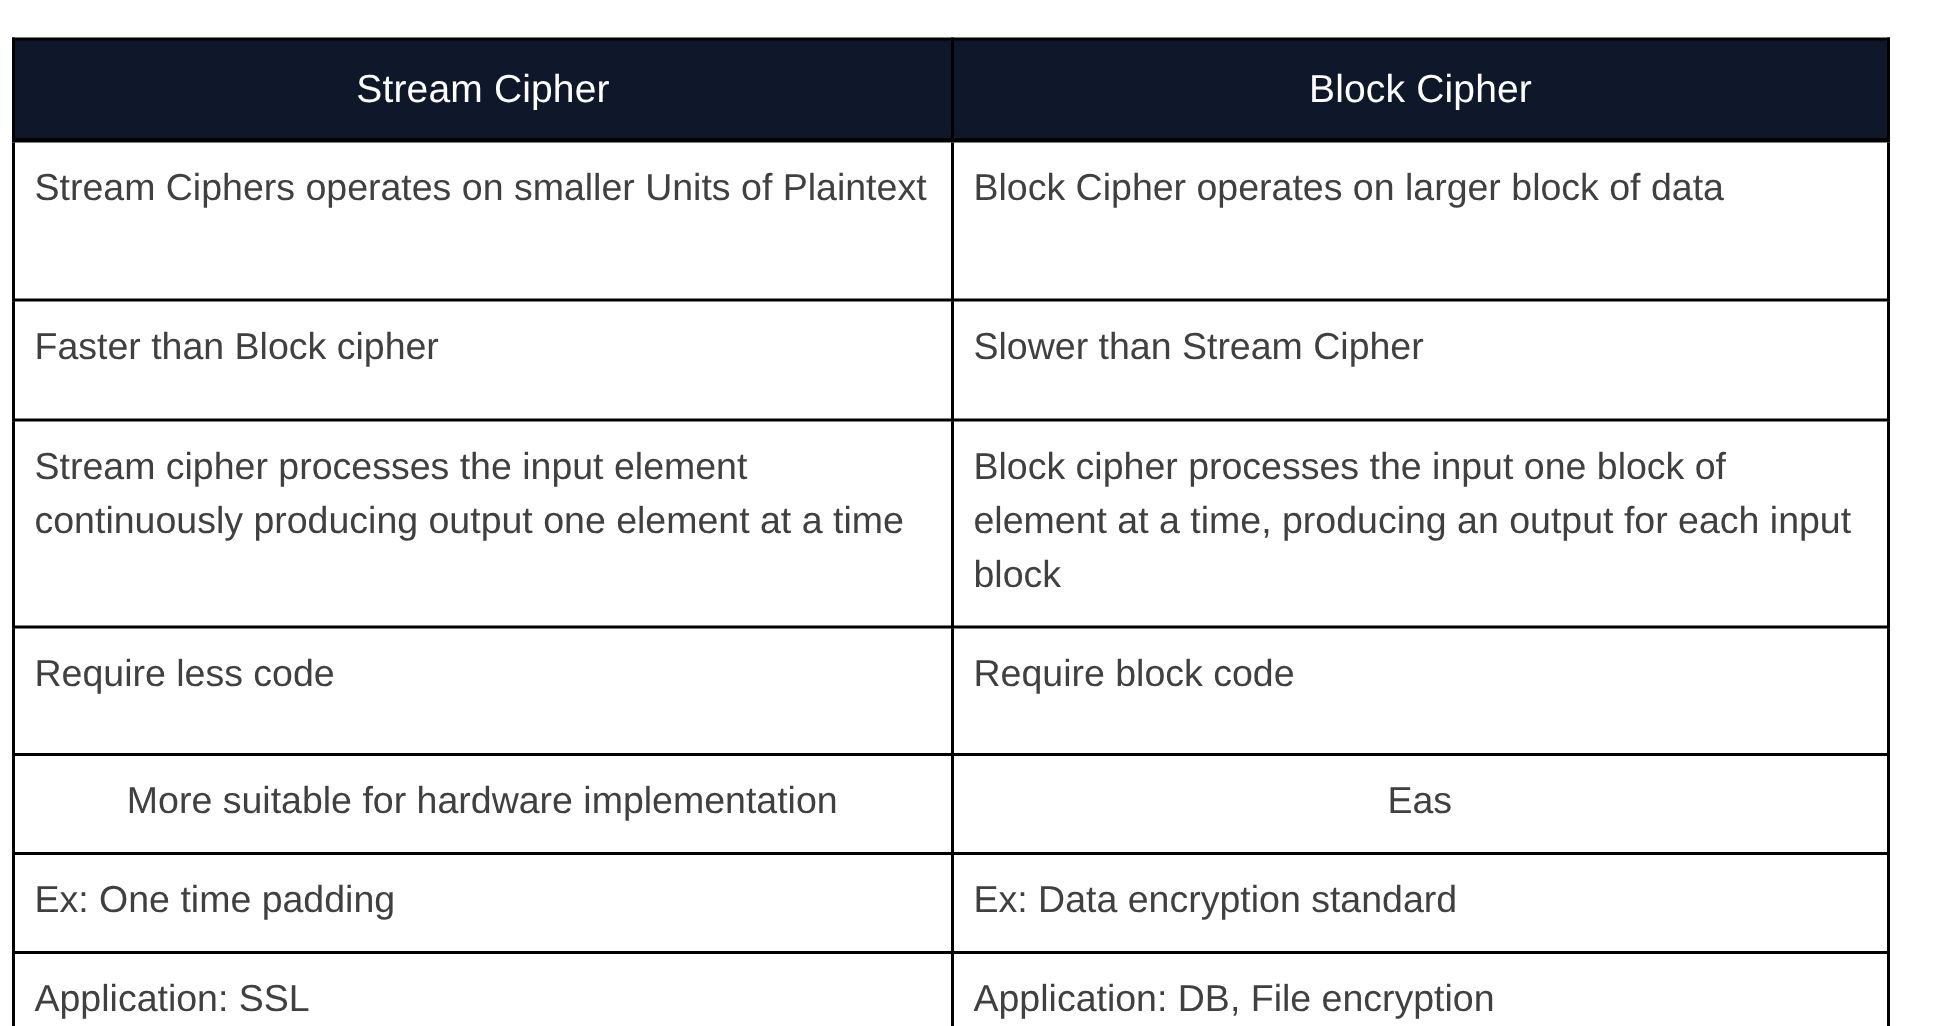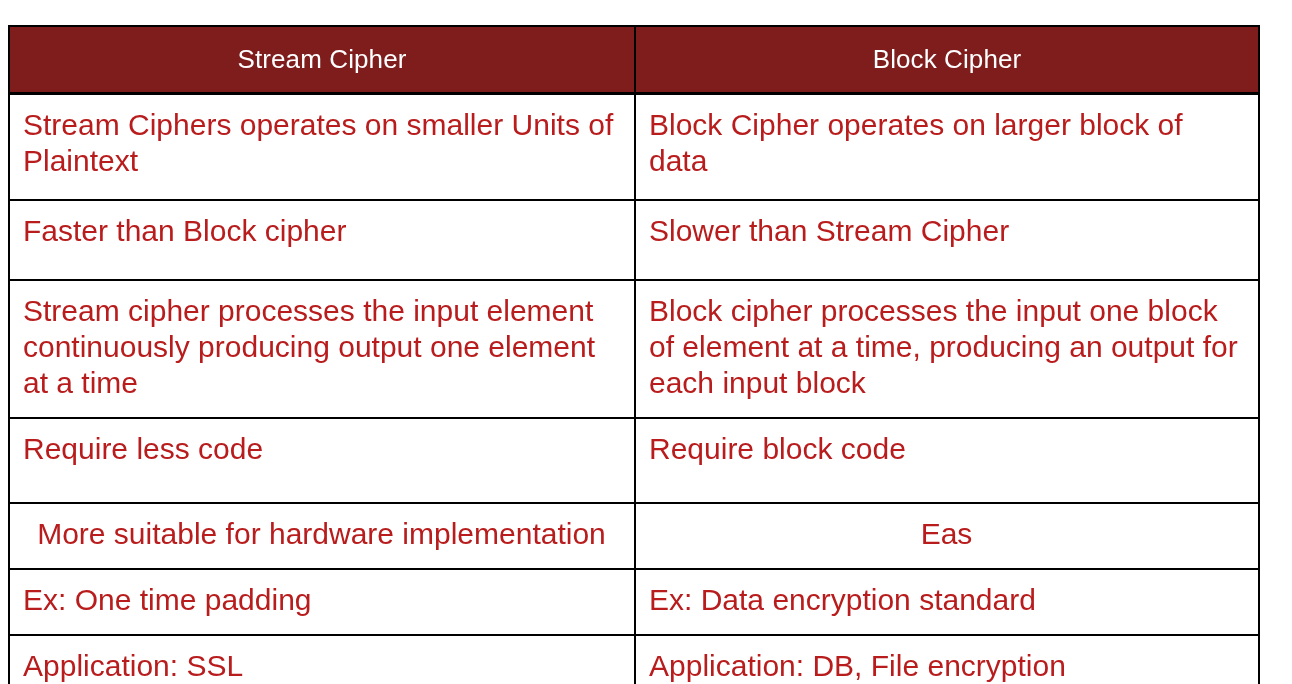--- a/index.html
+++ b/index.html
@@ -34,36 +34,36 @@
   .comparison-table col.col-right { width: 624px; }
 
   .comparison-table th,
   .comparison-table td {
     border: 2px solid #000000;
     vertical-align: top;
     box-sizing: border-box;
   }
 
   .comparison-table thead th {
-    background: #7f1d1d;
+    background: #0f172a;
     color: #ffffff;
     font-size: 26px;
     font-weight: 400;
     text-align: center;
     height: 65px;
     line-height: 65px;
     padding: 0 10px;
     border-bottom-width: 3px;
     letter-spacing: 0.1px;
   }
 
   .comparison-table tbody td {
-    font-size: 30px;
+    font-size: 25px;
     line-height: 36px;
-    color: #b91c1c;
+    color: #404040;
     padding: 12px 14px 16px 13px;
     font-weight: 400;
   }
 
   .r1 td { height: 106px; }
   .r2 td { height: 80px; }
   .r3 td { height: 136px; margin-top: 28px; }
   .r4 td { height: 85px; }
   .r5 td { height: 66px; text-align: center; }
   .r6 td { height: 58px; }

